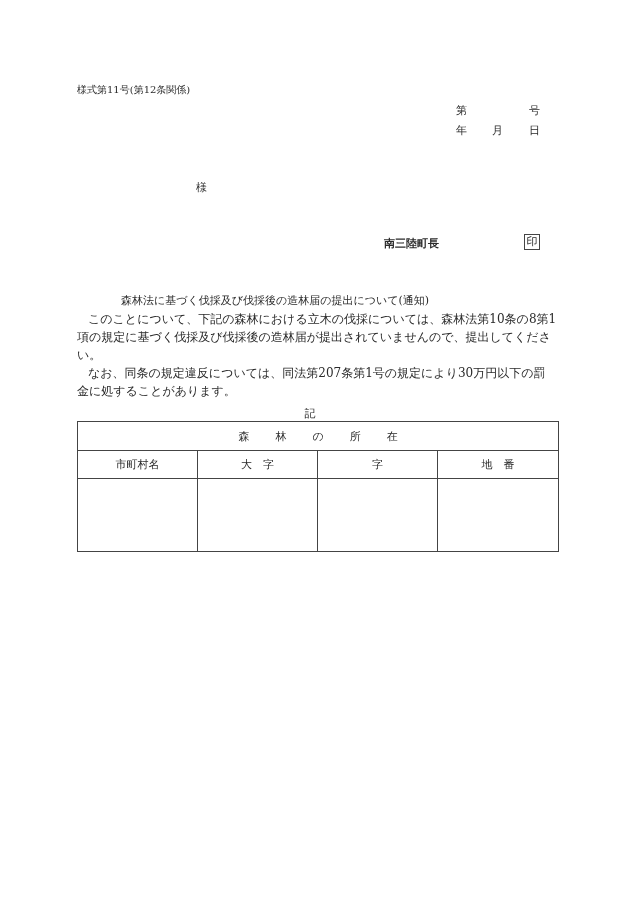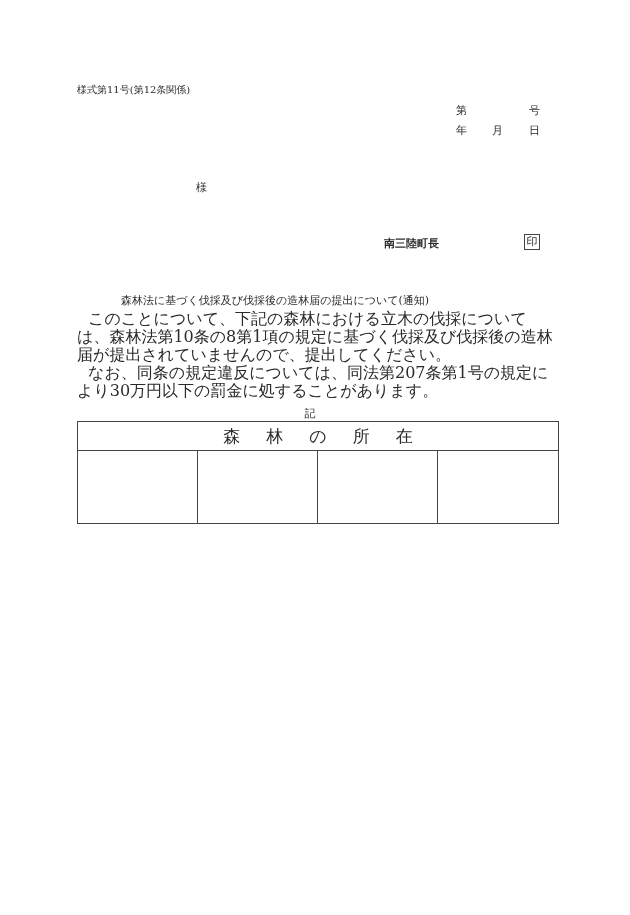--- a/index.html
+++ b/index.html
@@ -36,40 +36,40 @@
       text-align: center;
     }
 
     .subject { left: 0; width: 554px; top: 293px; text-align: center; padding-left: 0; }
     .subject span { position: relative; left: -2px; }
 
     .body-text {
       left: 77px; top: 310px; width: 480px;
       white-space: normal;
       line-height: 18px;
-      font-size: 16px;
+      font-size: 12px;
     }
     .body-text p { margin: 0; }
     .body-text .indent { text-indent: 11px; }
 
     .ki { left: 0; width: 630px; top: 406px; text-align: center; }
     .ki span { position: relative; left: -5px; }
 
     table.loc-table {
       position: absolute;
       left: 77px; top: 421px;
       width: 481px;
       border-collapse: collapse;
       table-layout: fixed;
     }
     table.loc-table td {
       border: 1px solid #444;
       text-align: center;
       vertical-align: middle;
-      font-size: 17px;
+      font-size: 11px;
       padding: 0;
     }
     table.loc-table tr.title-row td { height: 28px; }
     table.loc-table tr.header-row td { height: 27px; }
     table.loc-table tr.data-row td { height: 72px; }
     .spaced-title { letter-spacing: 0; }
     .spaced-title span { display: inline-block; margin: 0 13px; }
   </style>
 </head>
 <body>
@@ -113,20 +113,26 @@
       <col style="width:121px">
   </colgroup>
   <tbody>
       <tr class="title-row">
     <td colspan="4">
       <span class="spaced-title">
         <span>森</span><span>林</span><span>の</span><span>所</span><span>在</span>
       </span>
     </td>
   </tr>
+  <tr class="header-row">
+    <td>市町村名</td>
+    <td>大　字</td>
+    <td>字</td>
+    <td>地　番</td>
+  </tr>
   <tr class="data-row">
     <td></td>
     <td></td>
     <td></td>
     <td></td>
   </tr>
 </tbody>
   </table>
 
 </body></html>

